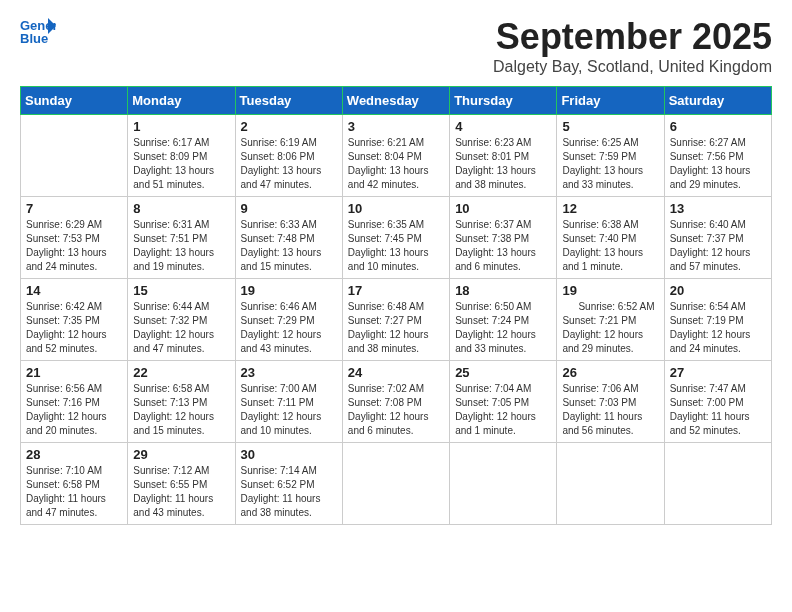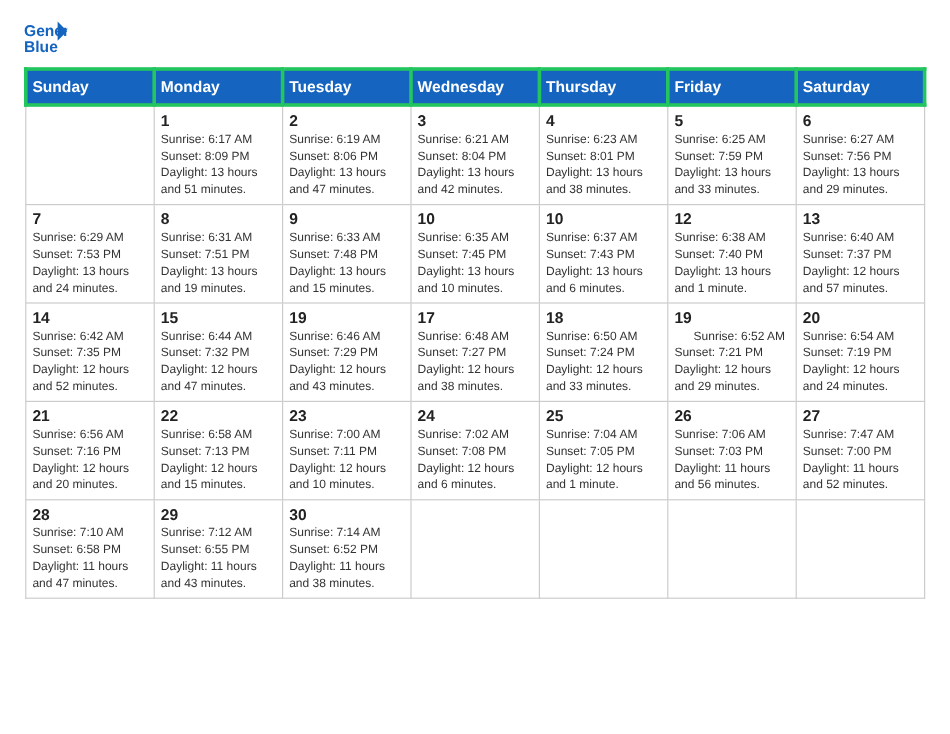--- a/index.html
+++ b/index.html
@@ -41,21 +41,21 @@
       width: 100%;
       border-collapse: collapse;
       border: 1px solid #ccc;
     }
     thead tr th {
       background: #1565c0;
       color: #fff;
       font-size: 13px;
       font-weight: bold;
       padding: 6px 4px;
-      border: 3px solid #22c55e;
+      border: 1px solid #22c55e;
       text-align: left;
     }
     tbody tr td {
       border: 1px solid #ccc;
       vertical-align: top;
       padding: 4px 5px;
       width: 14.28%;
       min-height: 80px;
       font-size: 10px;
       color: #333;
@@ -79,20 +79,24 @@
 <body>
 
 <div class="header-area">
   <div class="logo">
     <svg class="logo-icon" viewBox="0 0 36 30" xmlns="http://www.w3.org/2000/svg">
       <text x="0" y="14" font-size="13" font-weight="bold" fill="#1565c0">General</text>
       <text x="0" y="27" font-size="13" font-weight="bold" fill="#1565c0">Blue</text>
       <polygon points="28,2 36,10 28,18" fill="#1565c0"></polygon>
     </svg>
   </div>
+  <div class="title-area">
+    <div class="calendar-title">September 2025</div>
+    <div class="calendar-subtitle">Dalgety Bay, Scotland, United Kingdom</div>
+  </div>
 </div>
 
 <table>
   <thead>
     <tr id="header-row">
         <th>Sunday</th>
         <th>Monday</th>
         <th>Tuesday</th>
         <th>Wednesday</th>
         <th>Thursday</th>
@@ -139,21 +143,21 @@
 and 19 minutes.</span></td>
         <td><span class="day-number">9</span><span class="day-info" style="white-space: pre-line;">Sunrise: 6:33 AM
 Sunset: 7:48 PM
 Daylight: 13 hours
 and 15 minutes.</span></td>
         <td><span class="day-number">10</span><span class="day-info" style="white-space: pre-line;">Sunrise: 6:35 AM
 Sunset: 7:45 PM
 Daylight: 13 hours
 and 10 minutes.</span></td>
         <td><span class="day-number">10</span><span class="day-info" style="white-space: pre-line;">Sunrise: 6:37 AM
-Sunset: 7:43 PM
+Sunset: 7:38 PM
 Daylight: 13 hours
 and 6 minutes.</span></td>
         <td><span class="day-number">12</span><span class="day-info" style="white-space: pre-line;">Sunrise: 6:38 AM
 Sunset: 7:40 PM
 Daylight: 13 hours
 and 1 minute.</span></td>
         <td><span class="day-number">13</span><span class="day-info" style="white-space: pre-line;">Sunrise: 6:40 AM
 Sunset: 7:37 PM
 Daylight: 12 hours
 and 57 minutes.</span></td>

